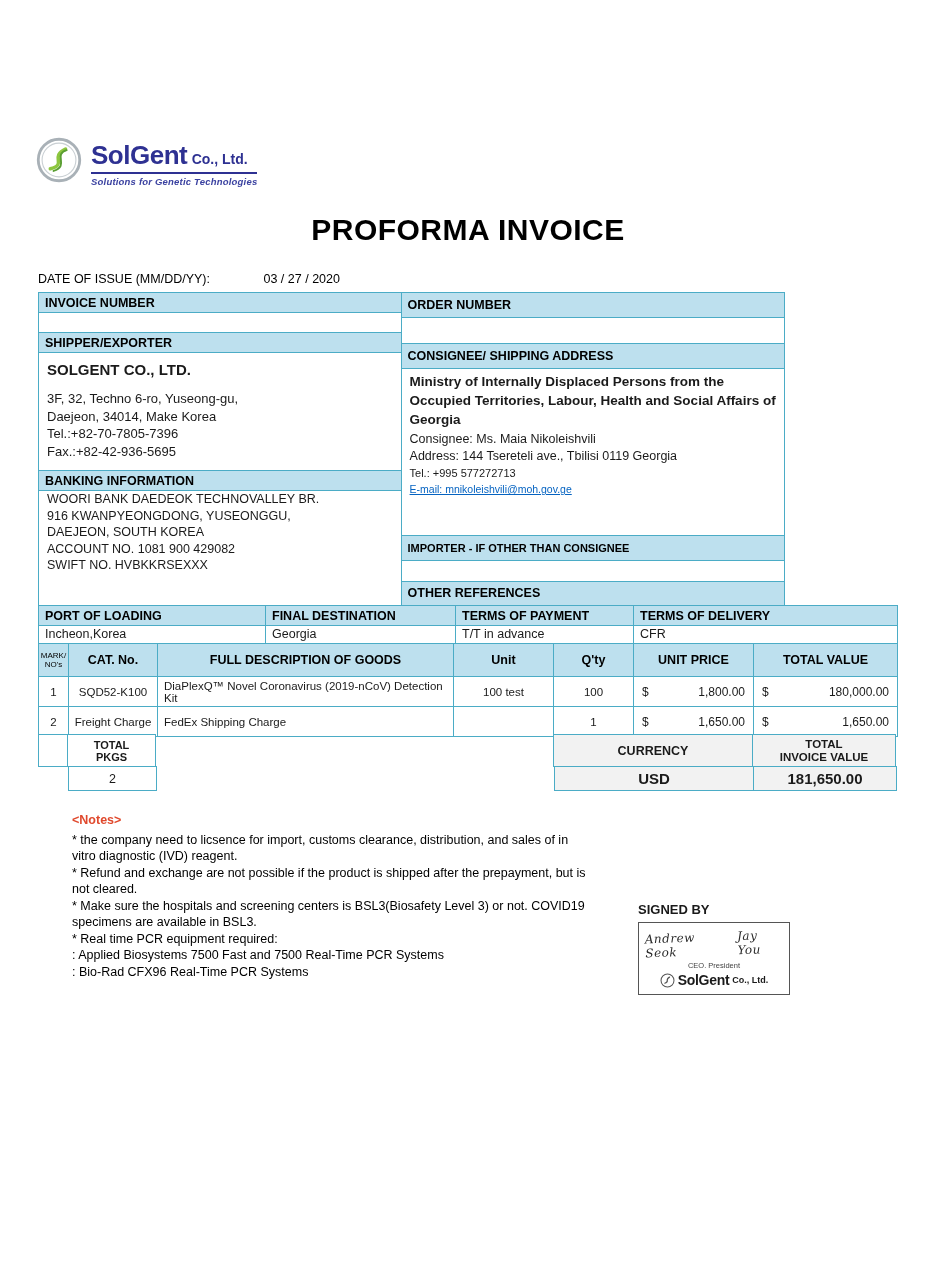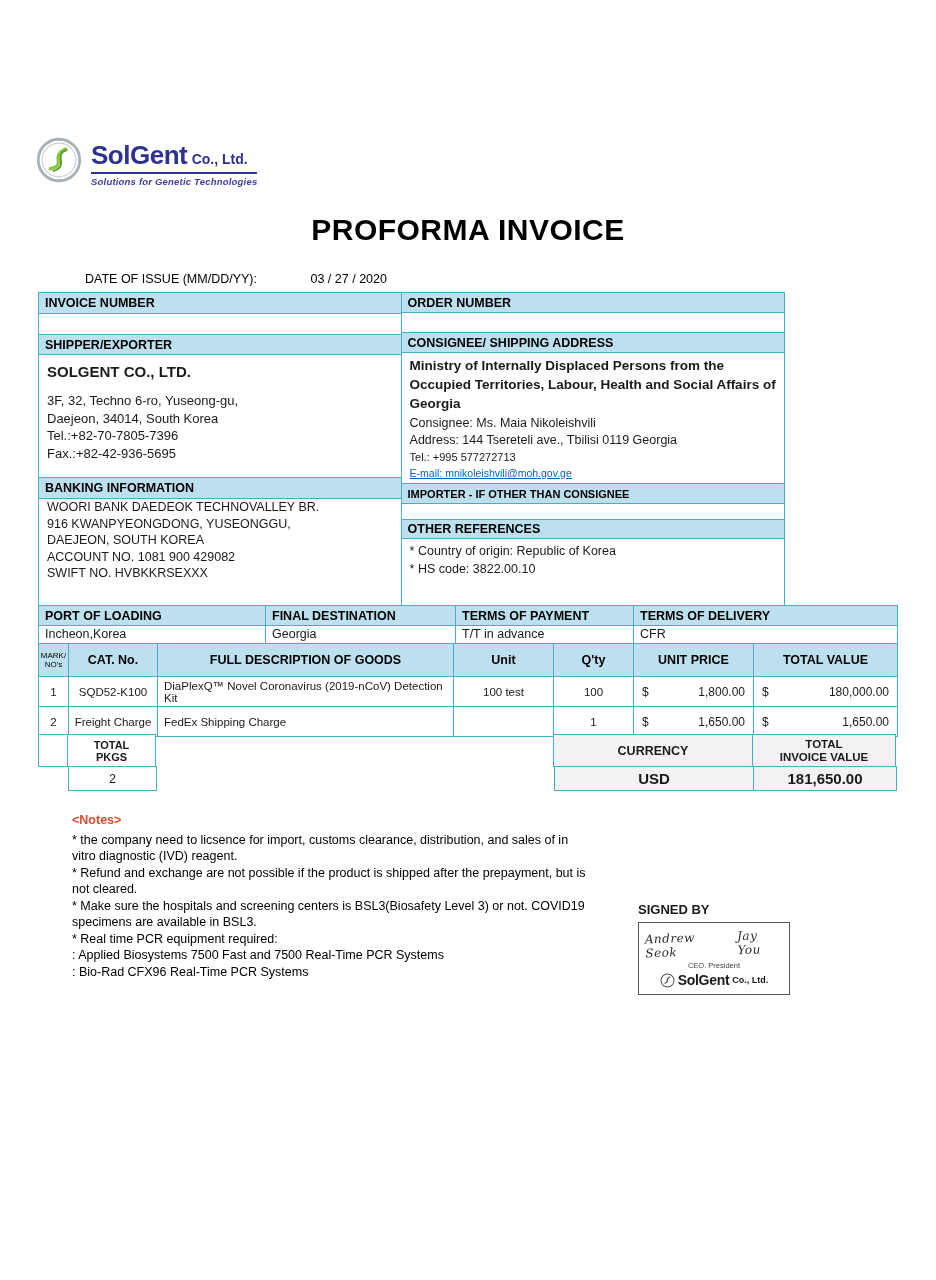--- a/index.html
+++ b/index.html
@@ -20,21 +20,21 @@
   .logo-mark{width:48px;height:48px;}
   .logo-text{padding-top:4px;}
   .logo-line1{border-bottom:2px solid var(--logo-navy);padding-bottom:1px;white-space:nowrap;}
   .logo-name{font-size:26px;font-weight:bold;color:var(--logo-navy);letter-spacing:-0.5px;}
   .logo-suffix{font-size:14px;font-weight:bold;color:var(--logo-navy);}
   .logo-tagline{font-size:9.5px;font-style:italic;font-weight:bold;color:#3A41A0;margin-top:2px;letter-spacing:0.2px;}
 
   
   .doc-title{position:absolute;left:0;right:0;top:213px;text-align:center;font-size:30px;font-weight:bold;color:#000;letter-spacing:0.5px;}
   .date-row{position:absolute;left:38px;top:272px;font-size:12.5px;color:#000;}
-  .date-label{display:inline-block;width:222px;margin-left:47px;}
+  .date-label{display:inline-block;width:222px;}
   .date-value{display:inline-block;}
 
   
   table{border-collapse:collapse;table-layout:fixed;}
   td{vertical-align:top;}
   .hdr{background:var(--header-bg);border:1px solid var(--border);font-weight:bold;font-size:12.5px;padding:2px 6px;color:#000;vertical-align:middle;}
   .hdr-sm{font-size:11px;}
   .cell{border:1px solid var(--border);background:#fff;padding:2px 6px;font-size:12.5px;}
 
   
@@ -136,21 +136,21 @@
       <tr>
             <td class="cell" style="height:20px;"></td>
           </tr>
       <tr>
             <td class="hdr" style="height:20px;">SHIPPER/EXPORTER</td>
           </tr>
       <tr>
             <td class="cell shipper-cell" style="height:118px;">
         <div class="shipper-name">SOLGENT CO., LTD.</div>
         <div class="addr-line">3F, 32, Techno 6-ro, Yuseong-gu,</div>
-        <div class="addr-line">Daejeon, 34014, South Korea</div>
+        <div class="addr-line">Daejeon, 34014, Make Korea</div>
         <div class="addr-line">Tel.:+82-70-7805-7396</div>
         <div class="addr-line">Fax.:+82-42-936-5695</div>
       </td>
           </tr>
       <tr>
             <td class="hdr" style="height:20px;">BANKING INFORMATION</td>
           </tr>
       <tr>
             <td class="cell banking-cell" style="height:115px;">
         <div class="bank-line">WOORI BANK DAEDEOK TECHNOVALLEY BR.</div>
@@ -184,26 +184,20 @@
       </td>
           </tr>
       <tr>
             <td class="hdr hdr-sm" style="height:20px;">IMPORTER - IF OTHER THAN CONSIGNEE</td>
           </tr>
       <tr>
             <td class="cell" style="height:16px;"></td>
           </tr>
       <tr>
             <td class="hdr" style="height:19px;">OTHER REFERENCES</td>
-          </tr>
-      <tr>
-            <td class="cell refs-cell" style="height:80px;">
-        <div class="ref-line">* Country of origin: Republic of Korea</div>
-        <div class="ref-line">* HS code: 3822.00.10</div>
-      </td>
           </tr>
     </tbody>
       </table>
   </div>
 
   <table class="port-table">
     <colgroup>
         <col style="width:227px">
         <col style="width:190px">
         <col style="width:178px">

